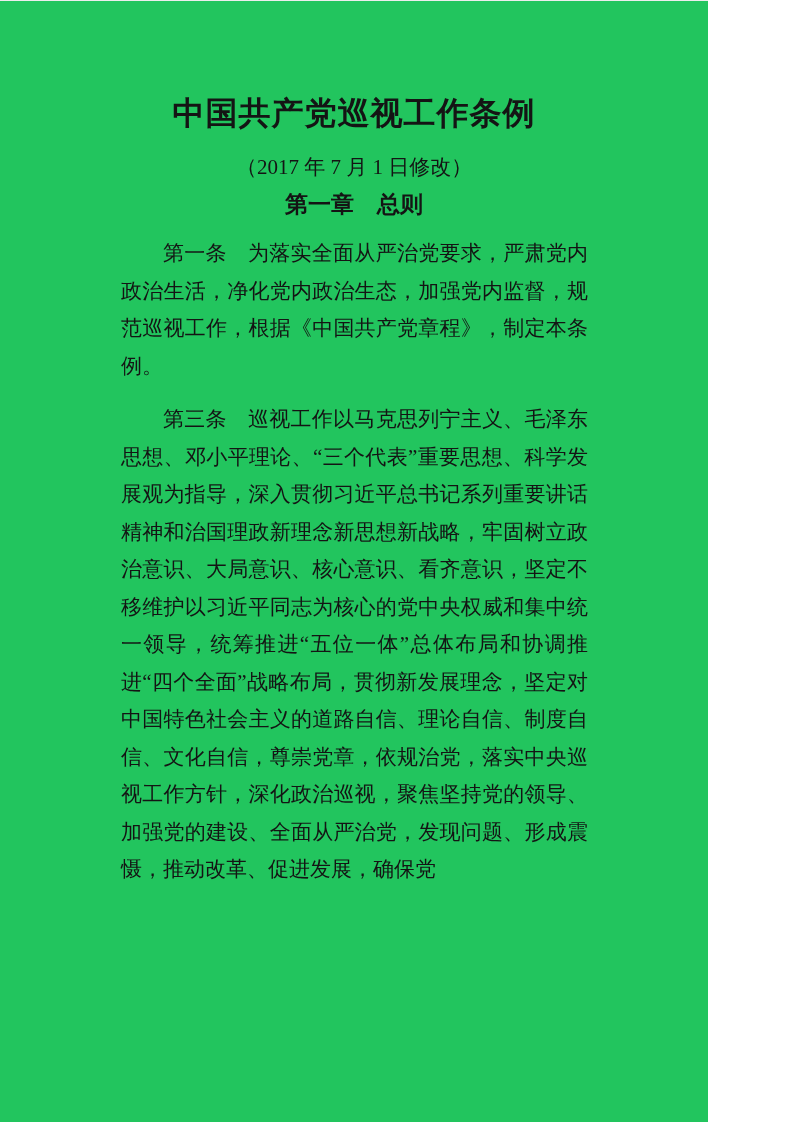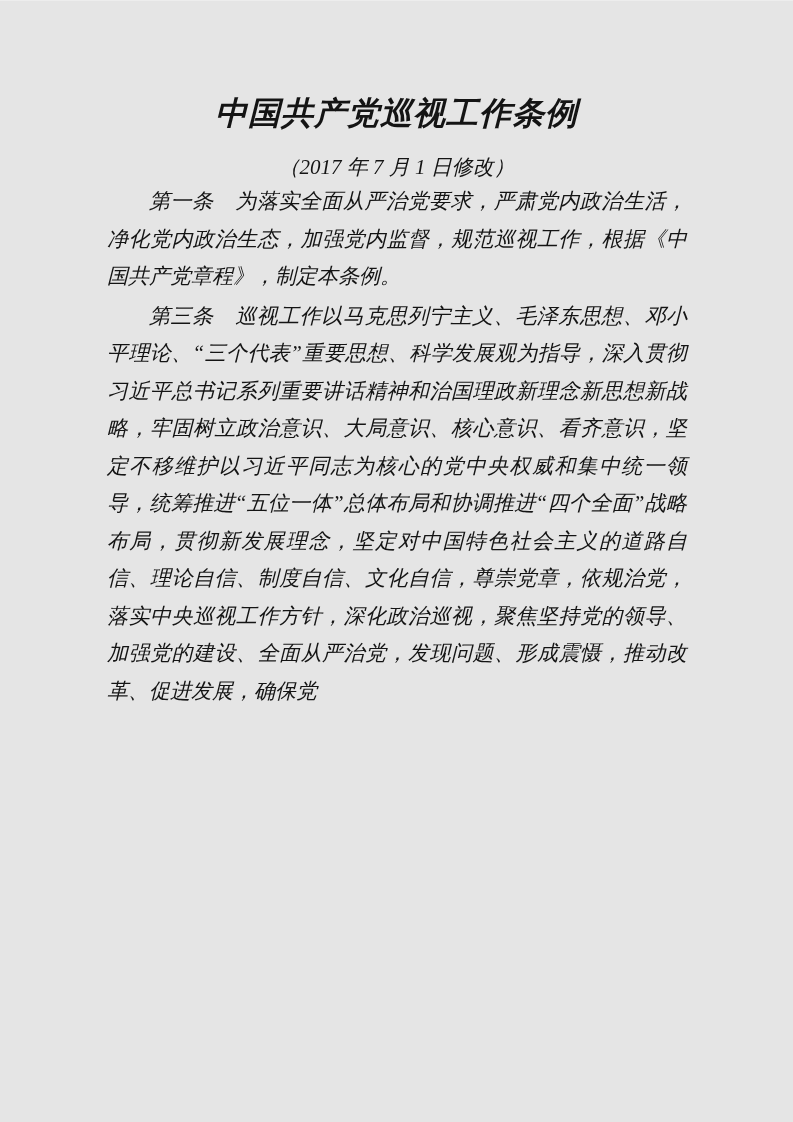--- a/index.html
+++ b/index.html
@@ -9,25 +9,24 @@
   }
   body {
     width: 793px;
     height: 1122px;
     overflow: hidden;
     font-family: "Liberation Serif", "DejaVu Serif", serif;
     color: #141414;
   }
   .page {
     box-sizing: border-box;
-    width: 793px;
+    width: 708px;
     height: 1122px;
-    background: #e5e5e5;
+    background: #22c55e;
     border-top: 1px solid #ededed;
-    font-style: italic;
   }
   .doc-title {
     margin: 0;
     padding-top: 94px;
     text-align: center;
     font-size: 32px;
     line-height: 37px;
     font-weight: 700;
     letter-spacing: 1px;
   }
@@ -46,31 +45,32 @@
     font-weight: 700;
   }
   .doc-body {
     margin: 3px 104px 0 105px;
     font-size: 21px;
     line-height: 37.5px;
     text-align: justify;
     text-justify: inter-character;
   }
   .doc-body p {
-    margin: 2px;
+    margin: 16px;
     padding: 0;
     text-indent: 2em;
   }
 </style>
 </head>
 <body>
 
 <div class="page">
   <h1 class="doc-title">中国共产党巡视工作条例</h1>
 
   <div class="doc-subtitle">（2017 年 7 月 1 日修改）</div>
 
+  <h2 class="chapter-heading">第一章　总则</h2>
 
   <div class="doc-body">
     <p>第一条　为落实全面从严治党要求，严肃党内政治生活，净化党内政治生态，加强党内监督，规范巡视工作，根据《中国共产党章程》，制定本条例。</p>
     <p>第三条　巡视工作以马克思列宁主义、毛泽东思想、邓小平理论、“三个代表”重要思想、科学发展观为指导，深入贯彻习近平总书记系列重要讲话精神和治国理政新理念新思想新战略，牢固树立政治意识、大局意识、核心意识、看齐意识，坚定不移维护以习近平同志为核心的党中央权威和集中统一领导，统筹推进“五位一体”总体布局和协调推进“四个全面”战略布局，贯彻新发展理念，坚定对中国特色社会主义的道路自信、理论自信、制度自信、文化自信，尊崇党章，依规治党，落实中央巡视工作方针，深化政治巡视，聚焦坚持党的领导、加强党的建设、全面从严治党，发现问题、形成震慑，推动改革、促进发展，确保党</p>
   </div>
 </div>
 
 </body></html>

